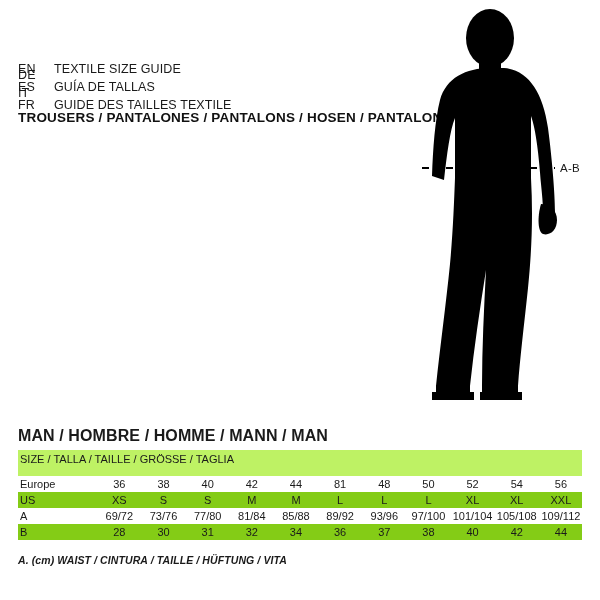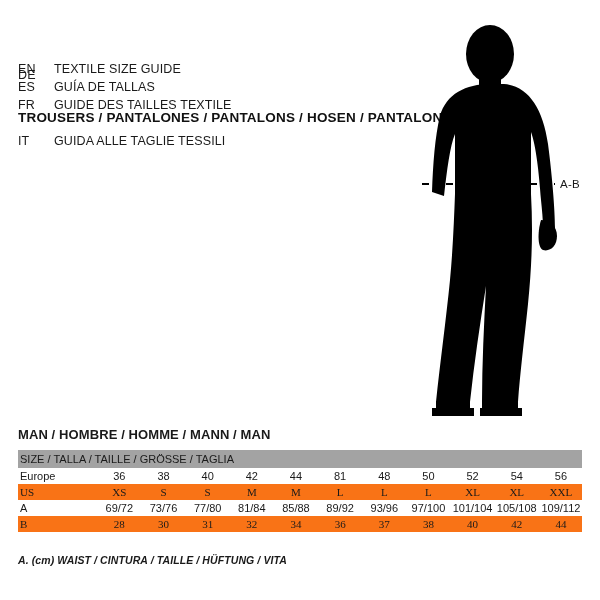--- a/index.html
+++ b/index.html
@@ -54,21 +54,21 @@
     left: 18px;
     font-size: 13.5px;
     font-weight: bold;
     letter-spacing: 0.2px;
     color: #111;
   }
 
   
   .figure-wrap {
     position: absolute;
-    top: 24px;
+    top: 8px;
     left: 400px;
     width: 190px;
     height: 400px;
   }
   .figure-svg {
     position: absolute;
     top: 0;
     left: 0;
   }
   .ab-label {
@@ -78,47 +78,46 @@
     font-size: 11.5px;
     color: #1a1a1a;
     letter-spacing: 0.3px;
   }
 
   
   .table-title {
     position: absolute;
     top: 427px;
     left: 18px;
-    font-size: 13px;
+    font-size: 16px;
     font-weight: bold;
     letter-spacing: 0.1px;
   }
   table.size-table {
     position: absolute;
     top: 450px;
     left: 18px;
     width: 564px;
     border-collapse: collapse;
     font-size: 11px;
   }
   table.size-table td, table.size-table th {
     text-align: left;
     padding: 2px 0 2px 2px;
     font-weight: normal;
     white-space: nowrap;
   }
   table.size-table tr.head td {
-    background: #a3a3a3;
+    background: #bef264;
     font-size: 11px;
     padding-top: 3px;
-    padding-bottom: 3px;
+    padding-bottom: 11px;
   }
   table.size-table tr.band td {
-    background: #f97316;
-    font-family: Liberation Serif, serif;
+    background: #84cc16;
   }
   table.size-table td.label {
     width: 76px;
   }
   table.size-table td.val {
     width: 42px;
     text-align: center;
   }
 
   .footnotes {
@@ -148,21 +147,20 @@
     </div>
     <div class="lang-row">
       <span class="lang-code">FR</span>
       <span class="lang-title">GUIDE DES TAILLES TEXTILE</span>
     </div>
     <div class="lang-row">
       <span class="lang-code">DE</span>
     </div>
     <div class="lang-row">
       <span class="lang-code">IT</span>
-      <span class="lang-title">GUIDA ALLE TAGLIE TESSILI</span>
     </div>
   </div>
 
   <div class="section-title">TROUSERS / PANTALONES / PANTALONS / HOSEN / PANTALONI</div>
 
   <div class="figure-wrap">
     <svg class="figure-svg" width="190" height="400" viewBox="0 0 190 400">
 
       <ellipse cx="90" cy="30" rx="24" ry="29" fill="#000000"></ellipse>
 

